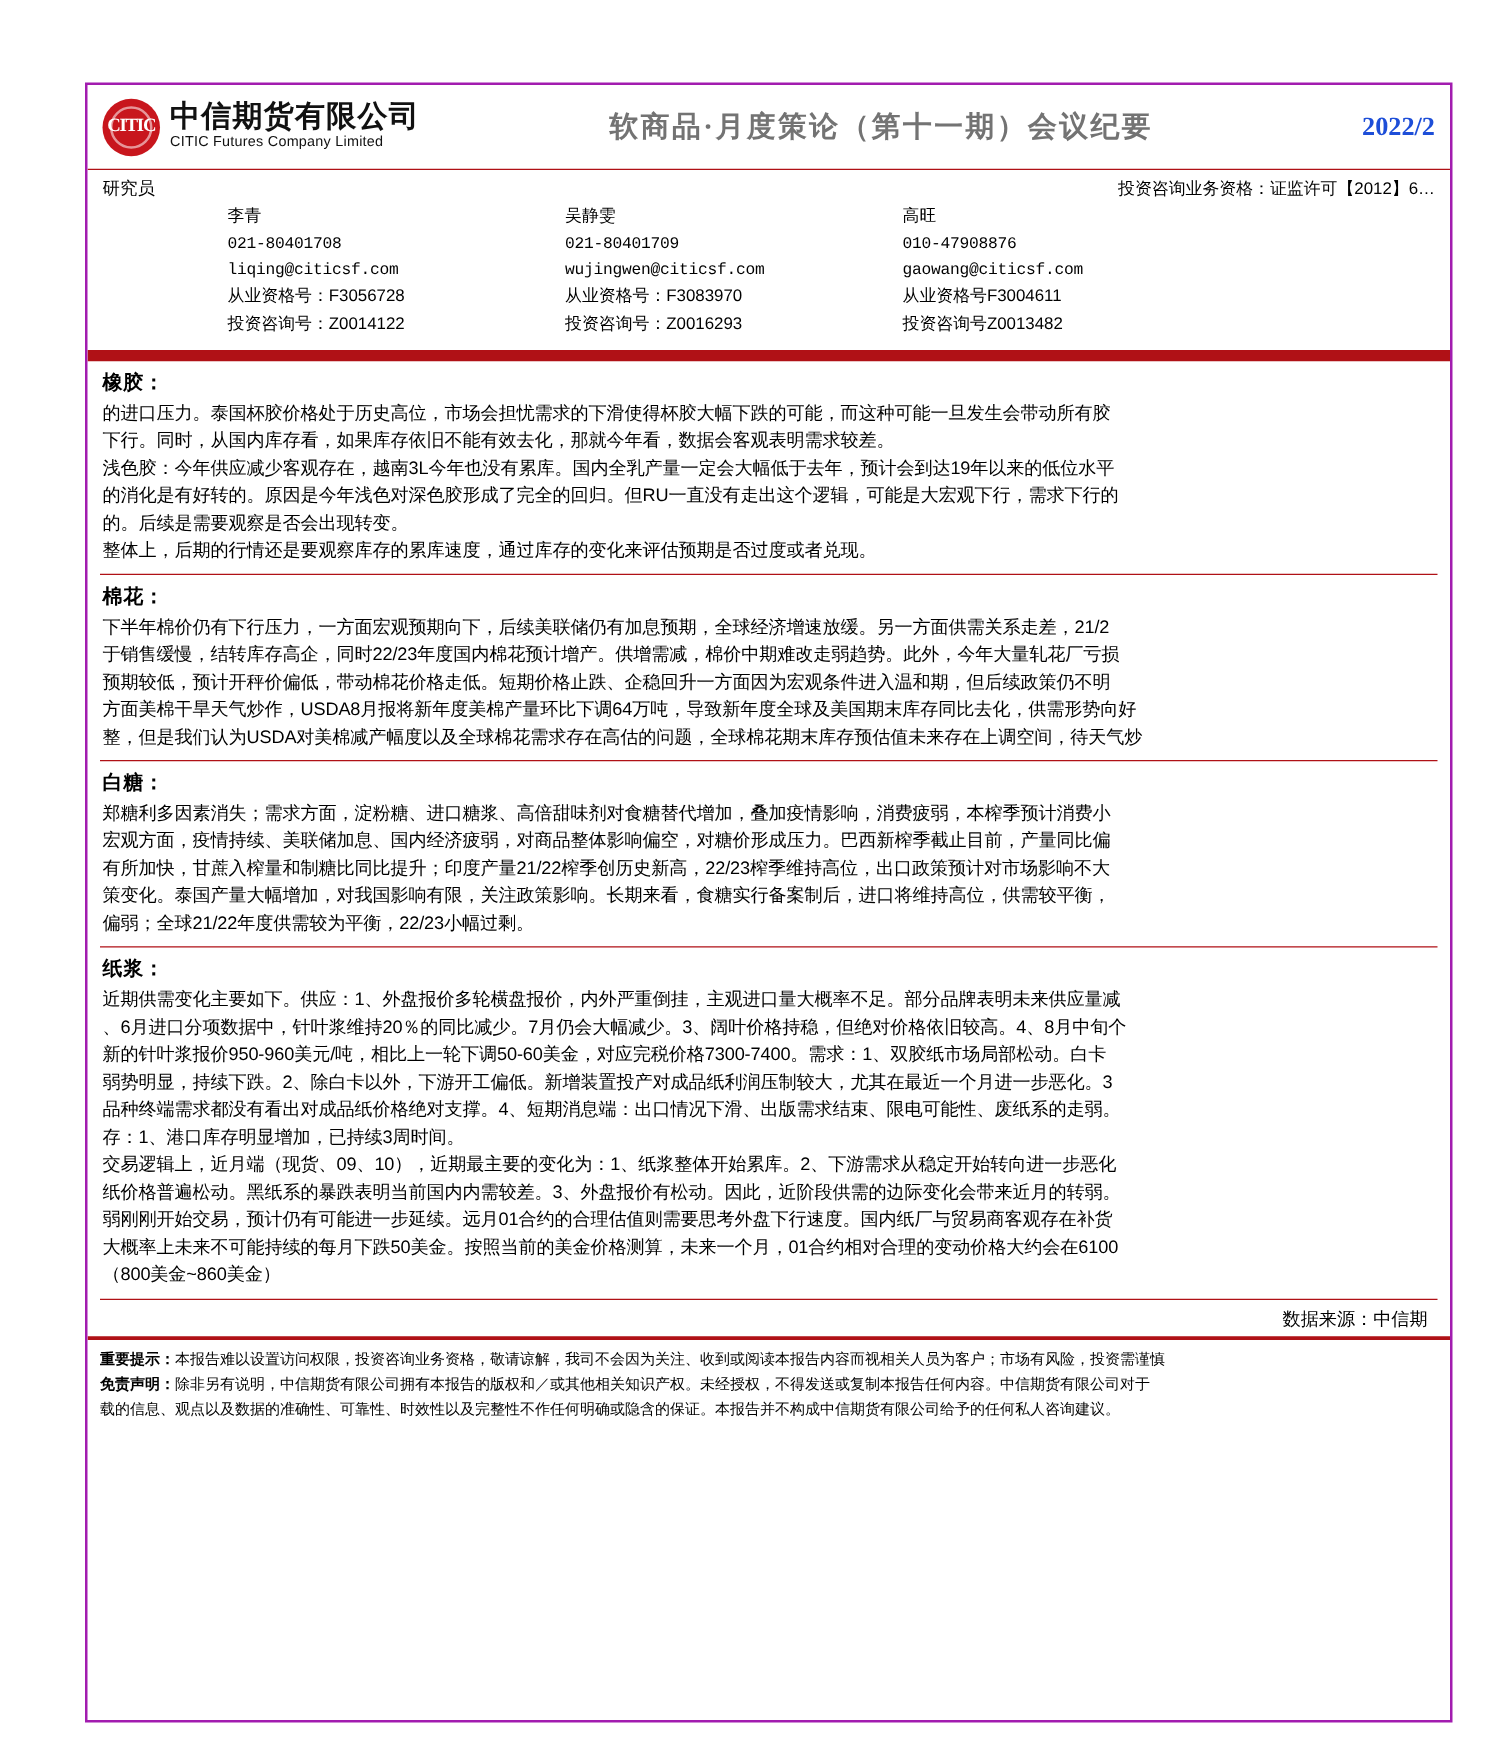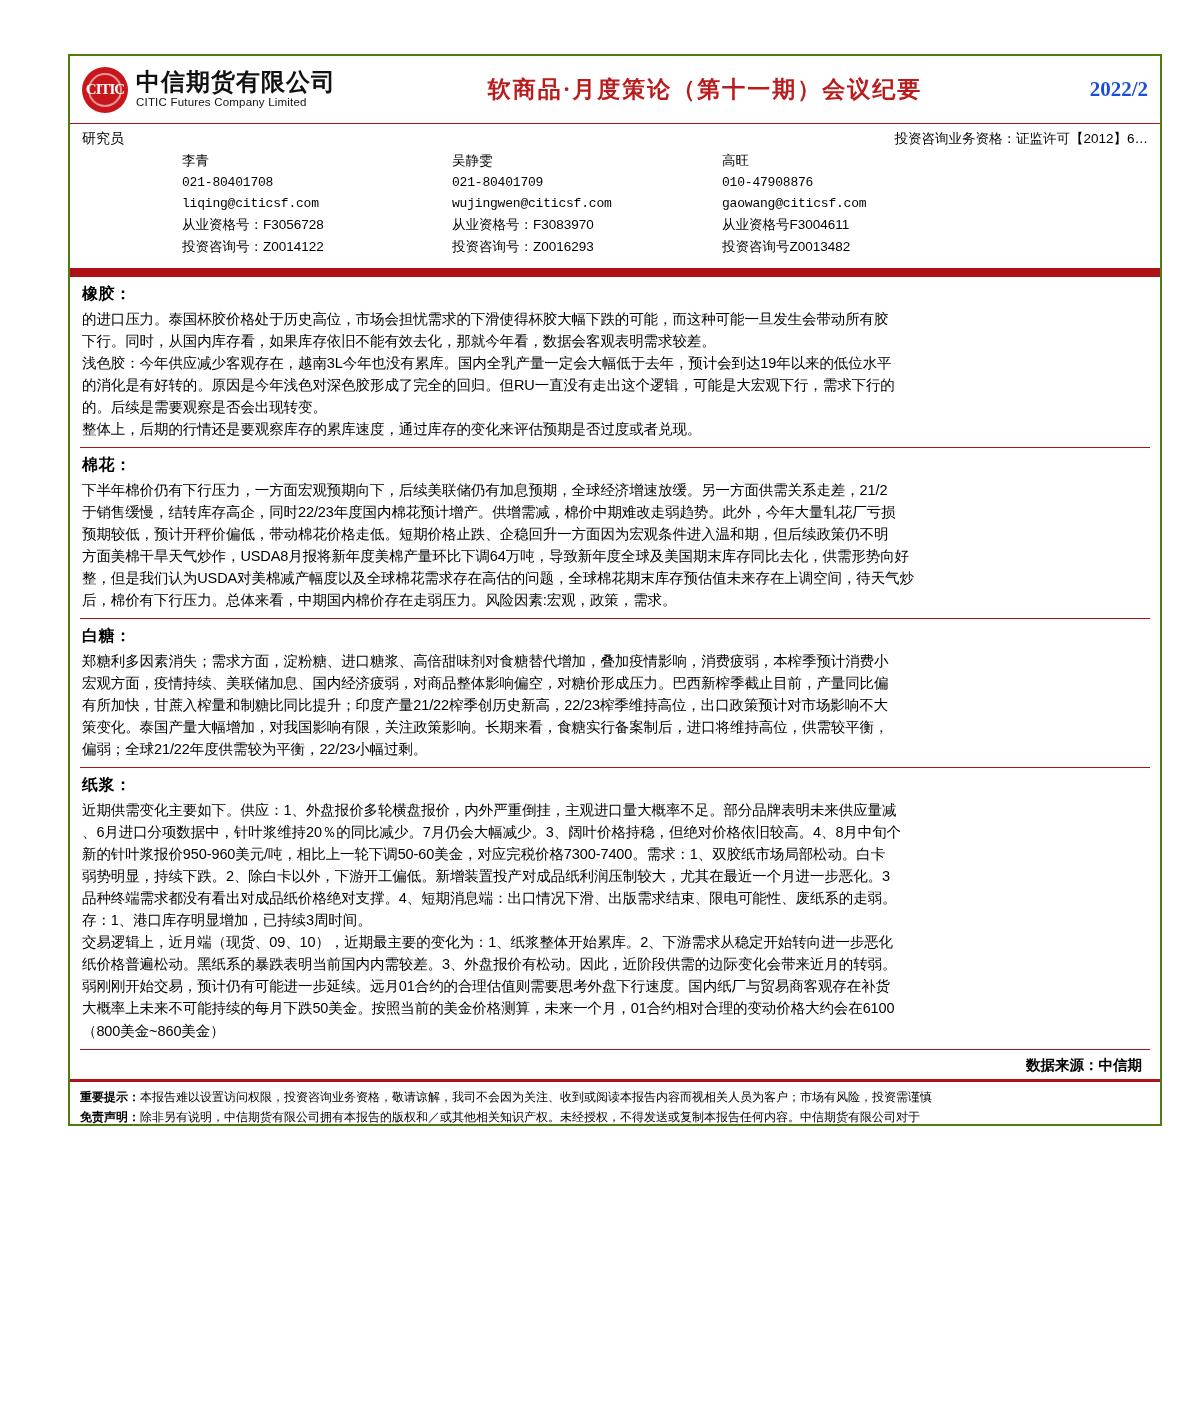--- a/index.html
+++ b/index.html
@@ -17,24 +17,24 @@
   .page {
     position: relative;
     width: 1188px;
     height: 1404px;
     background: #fff;
   }
   
   .doc-frame {
     position: absolute;
     left: 68px;
-    top: 54px;
+    top: 66px;
     width: 1094px;
-    height: 1072px;
-    border: 2px solid #4d7c0f;
+    height: 1312px;
+    border: 2px solid #a21caf;
     box-sizing: border-box;
     overflow: hidden;
     background: #fff;
   }
 
   
   .header {
     position: relative;
     height: 68px;
     border-bottom: 1px solid #b01116;
@@ -87,21 +87,21 @@
     color: #111;
     line-height: 1.2;
   }
   .header-title {
     flex: 1;
     text-align: center;
     font-family: "Liberation Serif", serif;
     font-size: 23px;
     font-weight: bold;
     letter-spacing: 2px;
-    color: #b91c1c;
+    color: #737373;
   }
   .header-date {
     width: 150px;
     flex: none;
     text-align: right;
     font-family: "Liberation Serif", serif;
     font-size: 21px;
     font-weight: bold;
     color: #1d4ed8;
     white-space: nowrap;
@@ -172,21 +172,21 @@
     letter-spacing: -0.1px;
     white-space: nowrap;
     overflow: hidden;
     text-overflow: clip;
   }
 
   
   .source-line {
     text-align: right;
     font-family: "Liberation Serif", serif;
-    font-weight: bold;
+    font-weight: normal;
     font-size: 14.5px;
     padding: 6px 8px 4px 0;
     white-space: nowrap;
     overflow: hidden;
   }
   .footer-sep {
     height: 3px;
     background: #b01116;
   }
   .footer {
@@ -259,21 +259,20 @@
         <div class="para">整体上，后期的行情还是要观察库存的累库速度，通过库存的变化来评估预期是否过度或者兑现。</div>
       </div>
 
       <div class="section">
         <div class="sec-title">棉花：</div>
         <div class="para">下半年棉价仍有下行压力，一方面宏观预期向下，后续美联储仍有加息预期，全球经济增速放缓。另一方面供需关系走差，21/2</div>
         <div class="para">于销售缓慢，结转库存高企，同时22/23年度国内棉花预计增产。供增需减，棉价中期难改走弱趋势。此外，今年大量轧花厂亏损</div>
         <div class="para">预期较低，预计开秤价偏低，带动棉花价格走低。短期价格止跌、企稳回升一方面因为宏观条件进入温和期，但后续政策仍不明</div>
         <div class="para">方面美棉干旱天气炒作，USDA8月报将新年度美棉产量环比下调64万吨，导致新年度全球及美国期末库存同比去化，供需形势向好</div>
         <div class="para">整，但是我们认为USDA对美棉减产幅度以及全球棉花需求存在高估的问题，全球棉花期末库存预估值未来存在上调空间，待天气炒</div>
-        <div class="para">后，棉价有下行压力。总体来看，中期国内棉价存在走弱压力。风险因素:宏观，政策，需求。</div>
       </div>
 
       <div class="section">
         <div class="sec-title">白糖：</div>
         <div class="para">郑糖利多因素消失；需求方面，淀粉糖、进口糖浆、高倍甜味剂对食糖替代增加，叠加疫情影响，消费疲弱，本榨季预计消费小</div>
         <div class="para">宏观方面，疫情持续、美联储加息、国内经济疲弱，对商品整体影响偏空，对糖价形成压力。巴西新榨季截止目前，产量同比偏</div>
         <div class="para">有所加快，甘蔗入榨量和制糖比同比提升；印度产量21/22榨季创历史新高，22/23榨季维持高位，出口政策预计对市场影响不大</div>
         <div class="para">策变化。泰国产量大幅增加，对我国影响有限，关注政策影响。长期来看，食糖实行备案制后，进口将维持高位，供需较平衡，</div>
         <div class="para">偏弱；全球21/22年度供需较为平衡，22/23小幅过剩。</div>
       </div>

